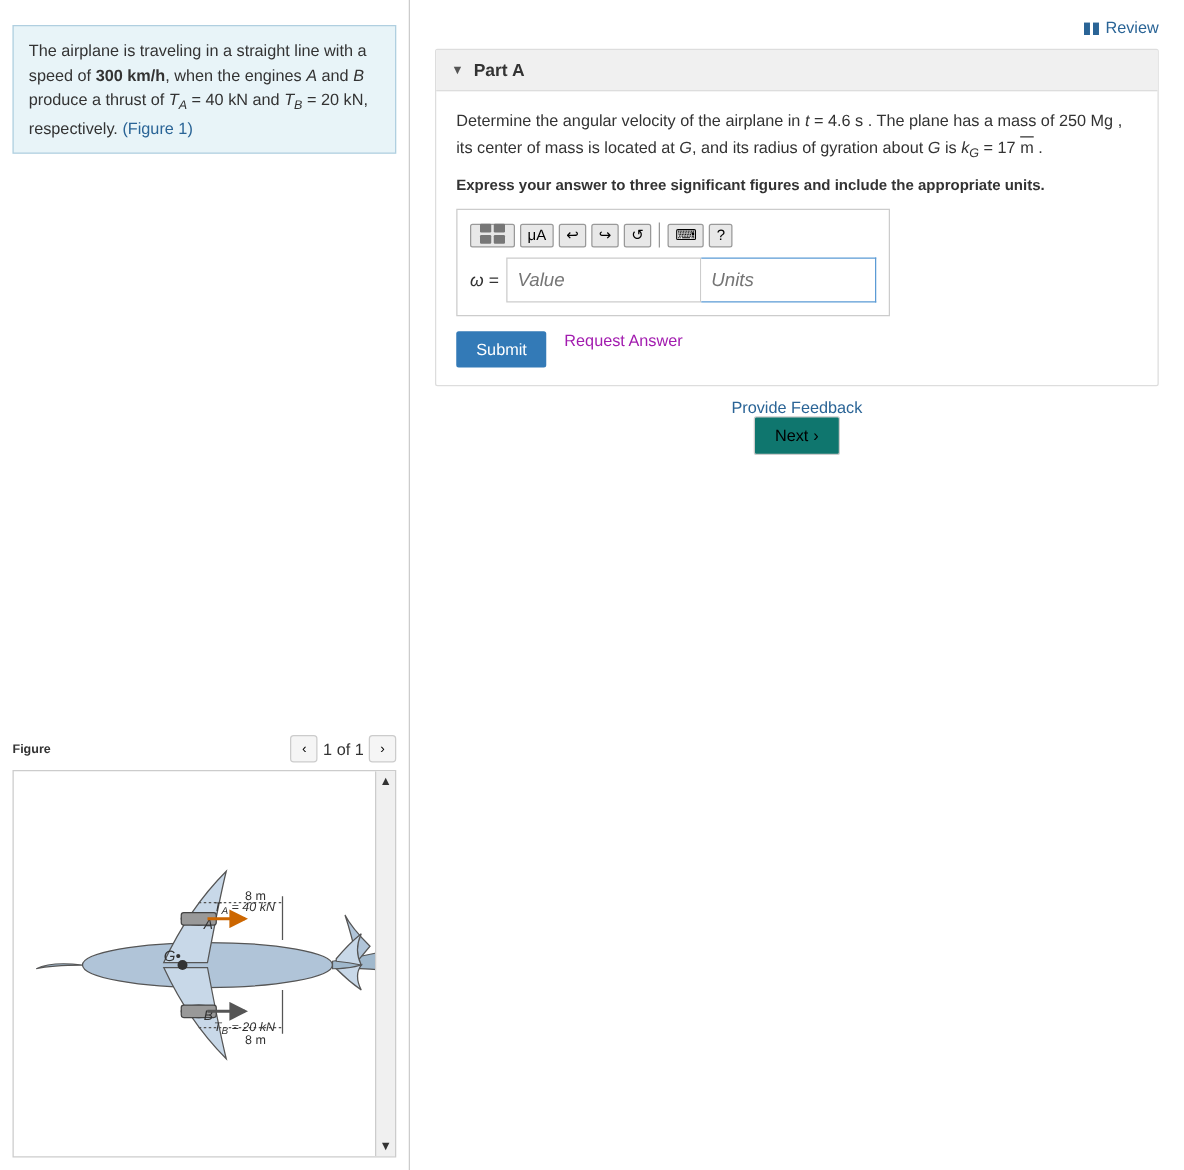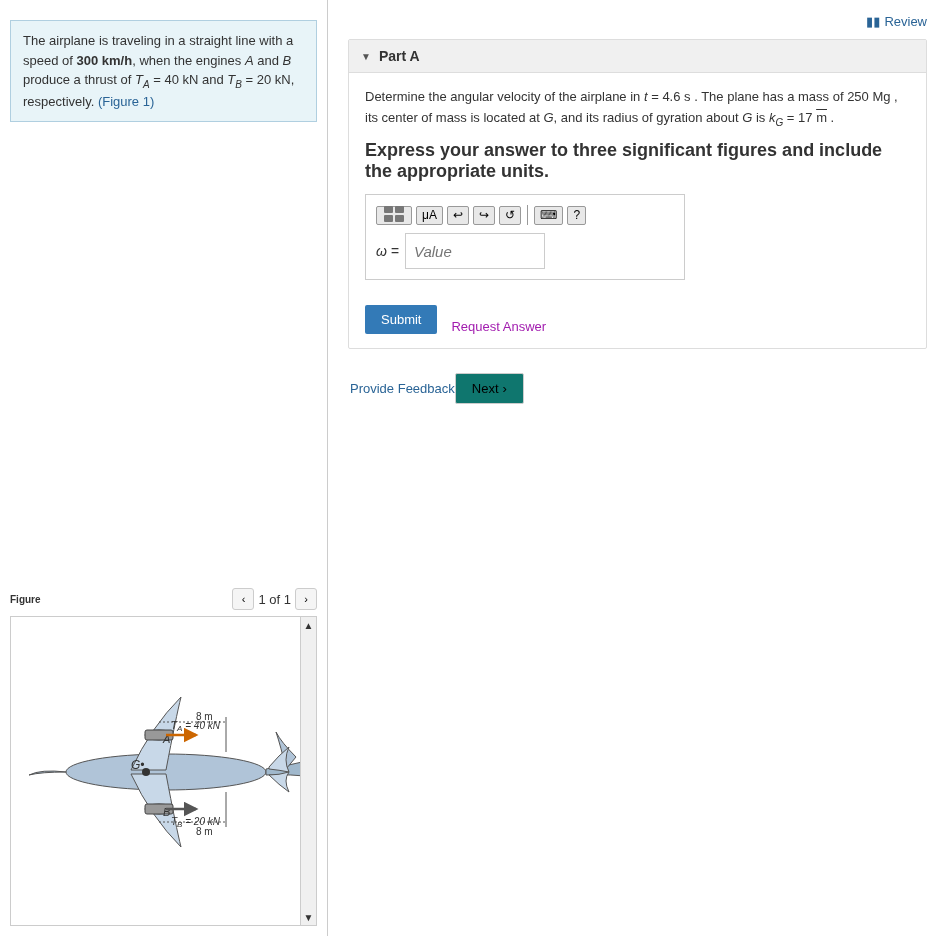--- a/index.html
+++ b/index.html
@@ -132,21 +132,21 @@
     }
     .part-content {
       padding: 14px 16px;
     }
     .question-text {
       font-size: 13px;
       line-height: 1.6;
       margin-bottom: 10px;
     }
     .express-text {
-      font-size: 18px;
+      font-size: 12px;
       font-weight: bold;
       margin-bottom: 12px;
     }
     .answer-box {
       border: 1px solid #ccc;
       padding: 10px;
       display: inline-block;
       min-width: 320px;
     }
     .toolbar {
@@ -183,62 +183,63 @@
       font-size: 14px;
       margin-right: 6px;
       font-style: italic;
     }
     .value-input {
       border: 1px solid #ccc;
       padding: 5px 8px;
       font-size: 15px;
       font-style: italic;
       color: #aaa;
-      width: 140px;
+      width: 156px;
       height: 36px;
       outline: none;
     }
     .units-input {
       border: 1px solid #5b9bd5;
       border-left: none;
       padding: 5px 8px;
       font-size: 15px;
       font-style: italic;
       color: #aaa;
       width: 140px;
       height: 36px;
       background: #fff;
       outline: none;
     }
     .action-row {
       display: flex;
-      align-items: flex-end;
+      align-items: flex-start;
       gap: 14px;
-      margin-top: 25px;
+      margin-top: 12px;
     }
     .submit-btn {
       background: #337ab7;
       color: #fff;
       border: none;
       padding: 7px 16px;
       cursor: pointer;
       border-radius: 2px;
       font-size: 13px;
     }
     .request-link {
       color: #a21caf;
       text-decoration: none;
       font-size: 13px;
     }
     .bottom-row {
       display: flex;
       justify-content: flex-start;
       align-items: center;
-      margin-top: 24px;
+      margin-top: 9px;
       padding: 0 2px;
+      flex-direction: column;
     }
     .feedback-link {
       color: #2a6496;
       text-decoration: none;
       font-size: 13px;
     }
     .next-btn {
       border: 1px solid #ccc;
       background: #0f766e;
       padding: 7px 16px;
@@ -397,20 +398,21 @@
               <span>⌨</span>
             </button>
             <button class="toolbar-btn">
               <span>?</span>
             </button>
           </div>
 
           <div class="input-row">
             <span class="omega-label">ω =</span>
             <input type="text" class="value-input" placeholder="Value" style="">
+            <input type="text" class="units-input" placeholder="Units" style="">
           </div>
         </div>
 
         <div class="action-row">
           <button class="submit-btn">Submit</button>
           <a href="#" class="request-link">Request Answer</a>
         </div>
       </div>
     </div>
 

